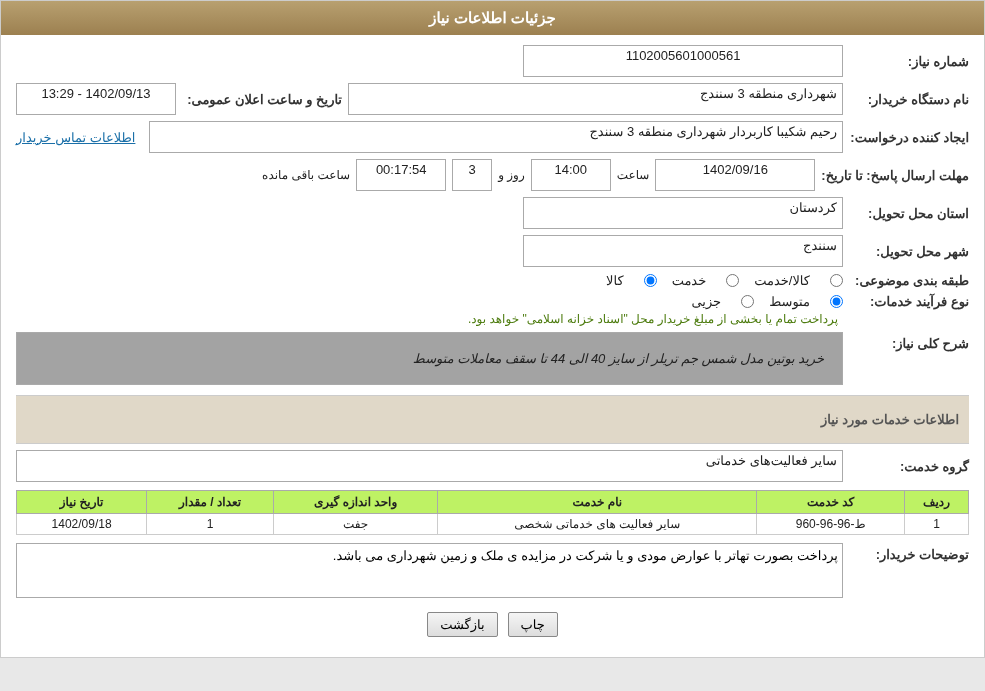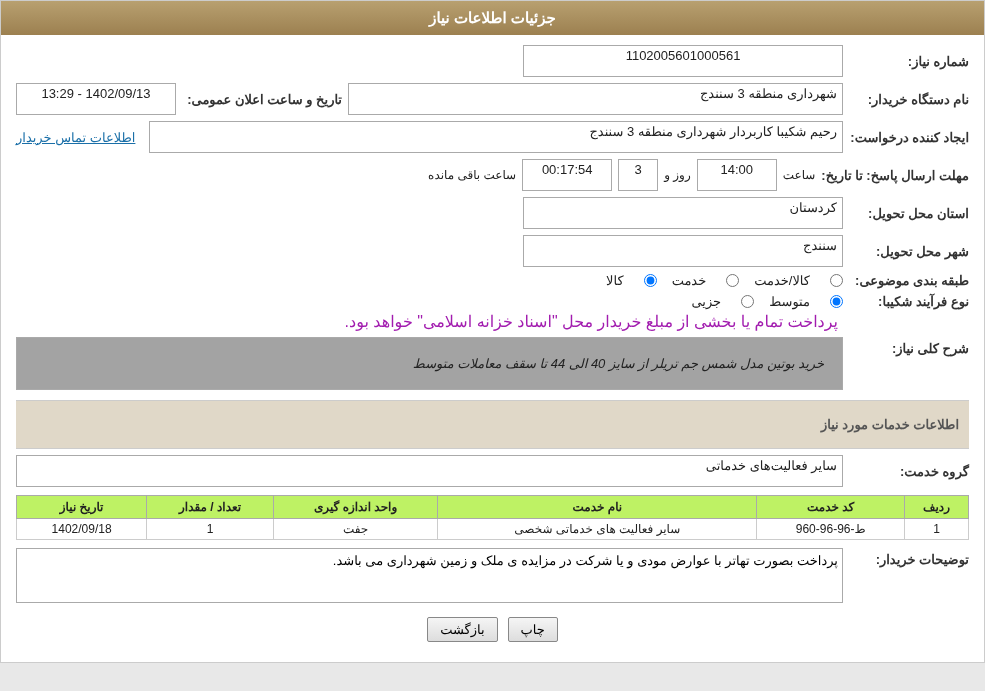--- a/index.html
+++ b/index.html
@@ -130,22 +130,22 @@
       cursor: pointer;
       font-size: 13px;
       border-radius: 2px;
       font-family: Tahoma, Arial, sans-serif;
     }
     .small-label {
       white-space: nowrap;
       font-size: 12px;
     }
     .purchase-note {
-      color: #a21caf;
-      font-size: 16px;
+      color: #4d7c0f;
+      font-size: 12px;
       margin-right: 5px;
       margin-left: 43px;
     }
   </style>
 </head>
 <body>
 
 <div class="page-wrapper">
   <div class="header-bar">
     <span>جزئیات اطلاعات نیاز</span>
@@ -166,20 +166,21 @@
     </div>
 
     <div class="form-row">
       <span class="label">ایجاد کننده درخواست:</span>
       <div class="input-box" style="flex:1;padding-left:8px;">رحیم شکیبا کاربردار شهرداری منطقه 3 سنندج</div>
       <span class="link-blue" style="white-space:nowrap; margin-right:8px;">اطلاعات تماس خریدار</span>
     </div>
 
     <div class="form-row">
       <span class="label">مهلت ارسال پاسخ: تا تاریخ:</span>
+      <div class="input-box input-date" style="text-align:center;">1402/09/16</div>
       <span class="small-label">ساعت</span>
       <div class="input-box input-small" style="text-align:center;width:80px;">14:00</div>
       <span class="small-label">روز و</span>
       <div class="input-box" style="width:40px;text-align:center;">3</div>
       <div class="input-box" style="width:90px;text-align:center;">00:17:54</div>
       <span class="small-label">ساعت باقی مانده</span>
     </div>
 
     <div class="form-row">
       <span class="label">استان محل تحویل:</span>
@@ -203,21 +204,21 @@
             <span>خدمت</span>
         </div>
         <div class="radio-item">
           <input type="radio" name="category" checked="" style=""> 
             <span>کالا</span>
         </div>
       </div>
     </div>
 
     <div class="form-row" style="align-items:flex-start;">
-      <span class="label">نوع فرآیند شکیبا:</span>
+      <span class="label">نوع فرآیند خدمات:</span>
       <div>
         <div class="radio-group">
           <div class="radio-item">
             <input type="radio" name="purchase_type" checked="" style=""> 
               <span>متوسط</span>
           </div>
           <div class="radio-item">
             <input type="radio" name="purchase_type" style=""> 
               <span>جزیی</span>
           </div>

